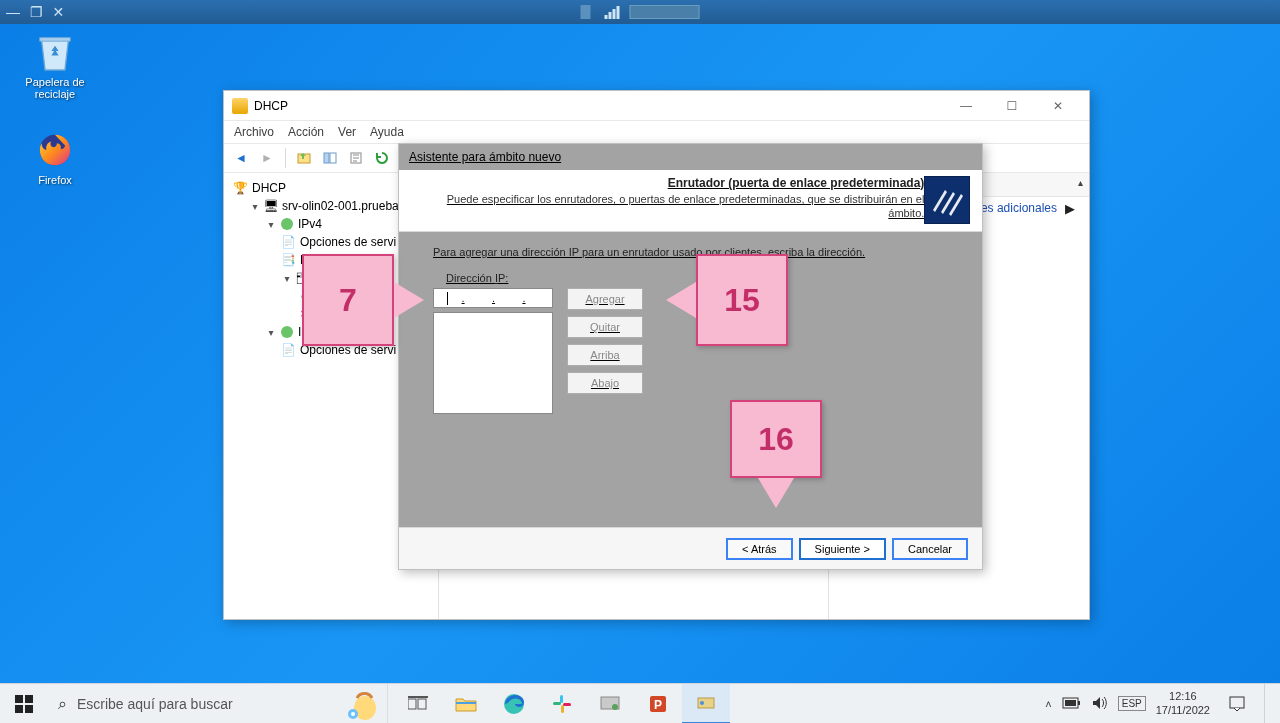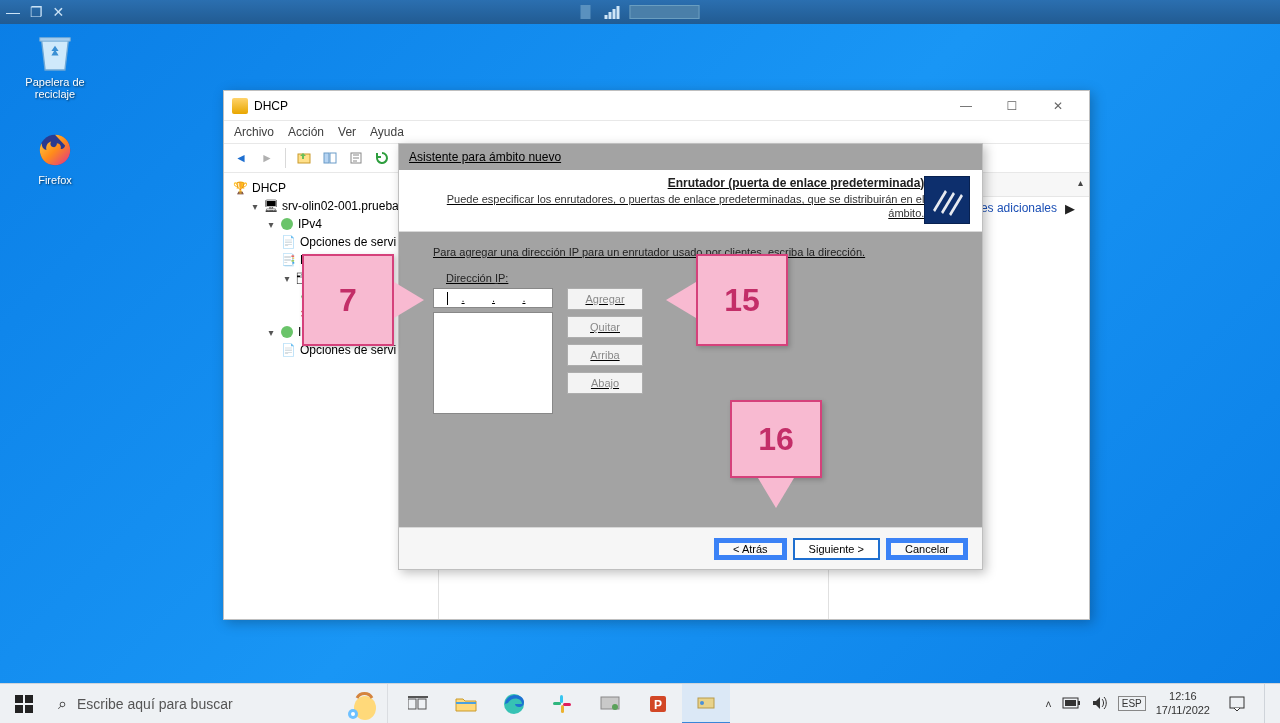--- a/index.html
+++ b/index.html
@@ -55,21 +55,21 @@
   .wiz-label u{ text-decoration: underline;}
   .ip-row{ display:flex; gap:14px; align-items:flex-start;}
   .ip-input{ width:120px; height:20px; border:1px solid #888; background:#fff; display:flex; align-items:center; justify-content:space-around; padding:0 6px; font-size:11px; position:relative;}
   .ip-input .cursor{ width:1px; height:13px; background:#000; animation:blink 1s steps(1) infinite;}
   @keyframes blink{50%{opacity:0;}}
   .ip-input .dot{ color:#222;}
   .ip-list{ margin-top:4px; width:120px; height:102px; border:1px solid #888; background:#fff;}
   .wiz-btns{ display:flex; flex-direction:column; gap:6px;}
   .wiz-btn-s{ width:76px; height:22px; font-size:11px; background:#f3f3f3; border:1px solid #adadad; color:#888;}
   .wiz-footer{ position:absolute; bottom:0; left:0; right:0; height:42px; border-top:1px solid #d8d8d8; background:#f6f6f6; display:flex; align-items:center; justify-content:flex-end; gap:6px; padding:0 14px;}
-  .wiz-fbtn{ height:22px; padding:0 14px; font-size:11px; background:#f9f9f9; border:5px solid #3b82f6;}
+  .wiz-fbtn{ height:22px; padding:0 14px; font-size:11px; background:#f9f9f9; border:2px solid #3b82f6;}
   .wiz-fbtn.primary{ border:2px solid #1e6fd0; background:#fff;}
   
   .annot{ position:absolute; background:#f8bad1; border:2px solid #d5417b; color:#c32e68; font-weight:700; font-size:32px; display:flex; align-items:center; justify-content:center; box-shadow: 2px 2px 5px rgba(0,0,0,.2);}
   .annot-arrow{ position:absolute; width:0; height:0;}
   .annot-arrow.right{ border-top:18px solid transparent; border-bottom:18px solid transparent; border-left:30px solid #f8bad1;}
   .annot-arrow.right::before{content:''; position:absolute; left:-32px; top:-20px; border-top:20px solid transparent; border-bottom:20px solid transparent; border-left:32px solid #d5417b; z-index:-1;}
   .annot-arrow.left{ border-top:18px solid transparent; border-bottom:18px solid transparent; border-right:30px solid #f8bad1;}
   .annot-arrow.left::before{content:''; position:absolute; right:-32px; top:-20px; border-top:20px solid transparent; border-bottom:20px solid transparent; border-right:32px solid #d5417b; z-index:-1;}
   .annot-arrow.down{ border-left:18px solid transparent; border-right:18px solid transparent; border-top:30px solid #f8bad1;}
   .annot-arrow.down::before{content:''; position:absolute; top:-32px; left:-20px; border-left:20px solid transparent; border-right:20px solid transparent; border-top:32px solid #d5417b; z-index:-1;}

